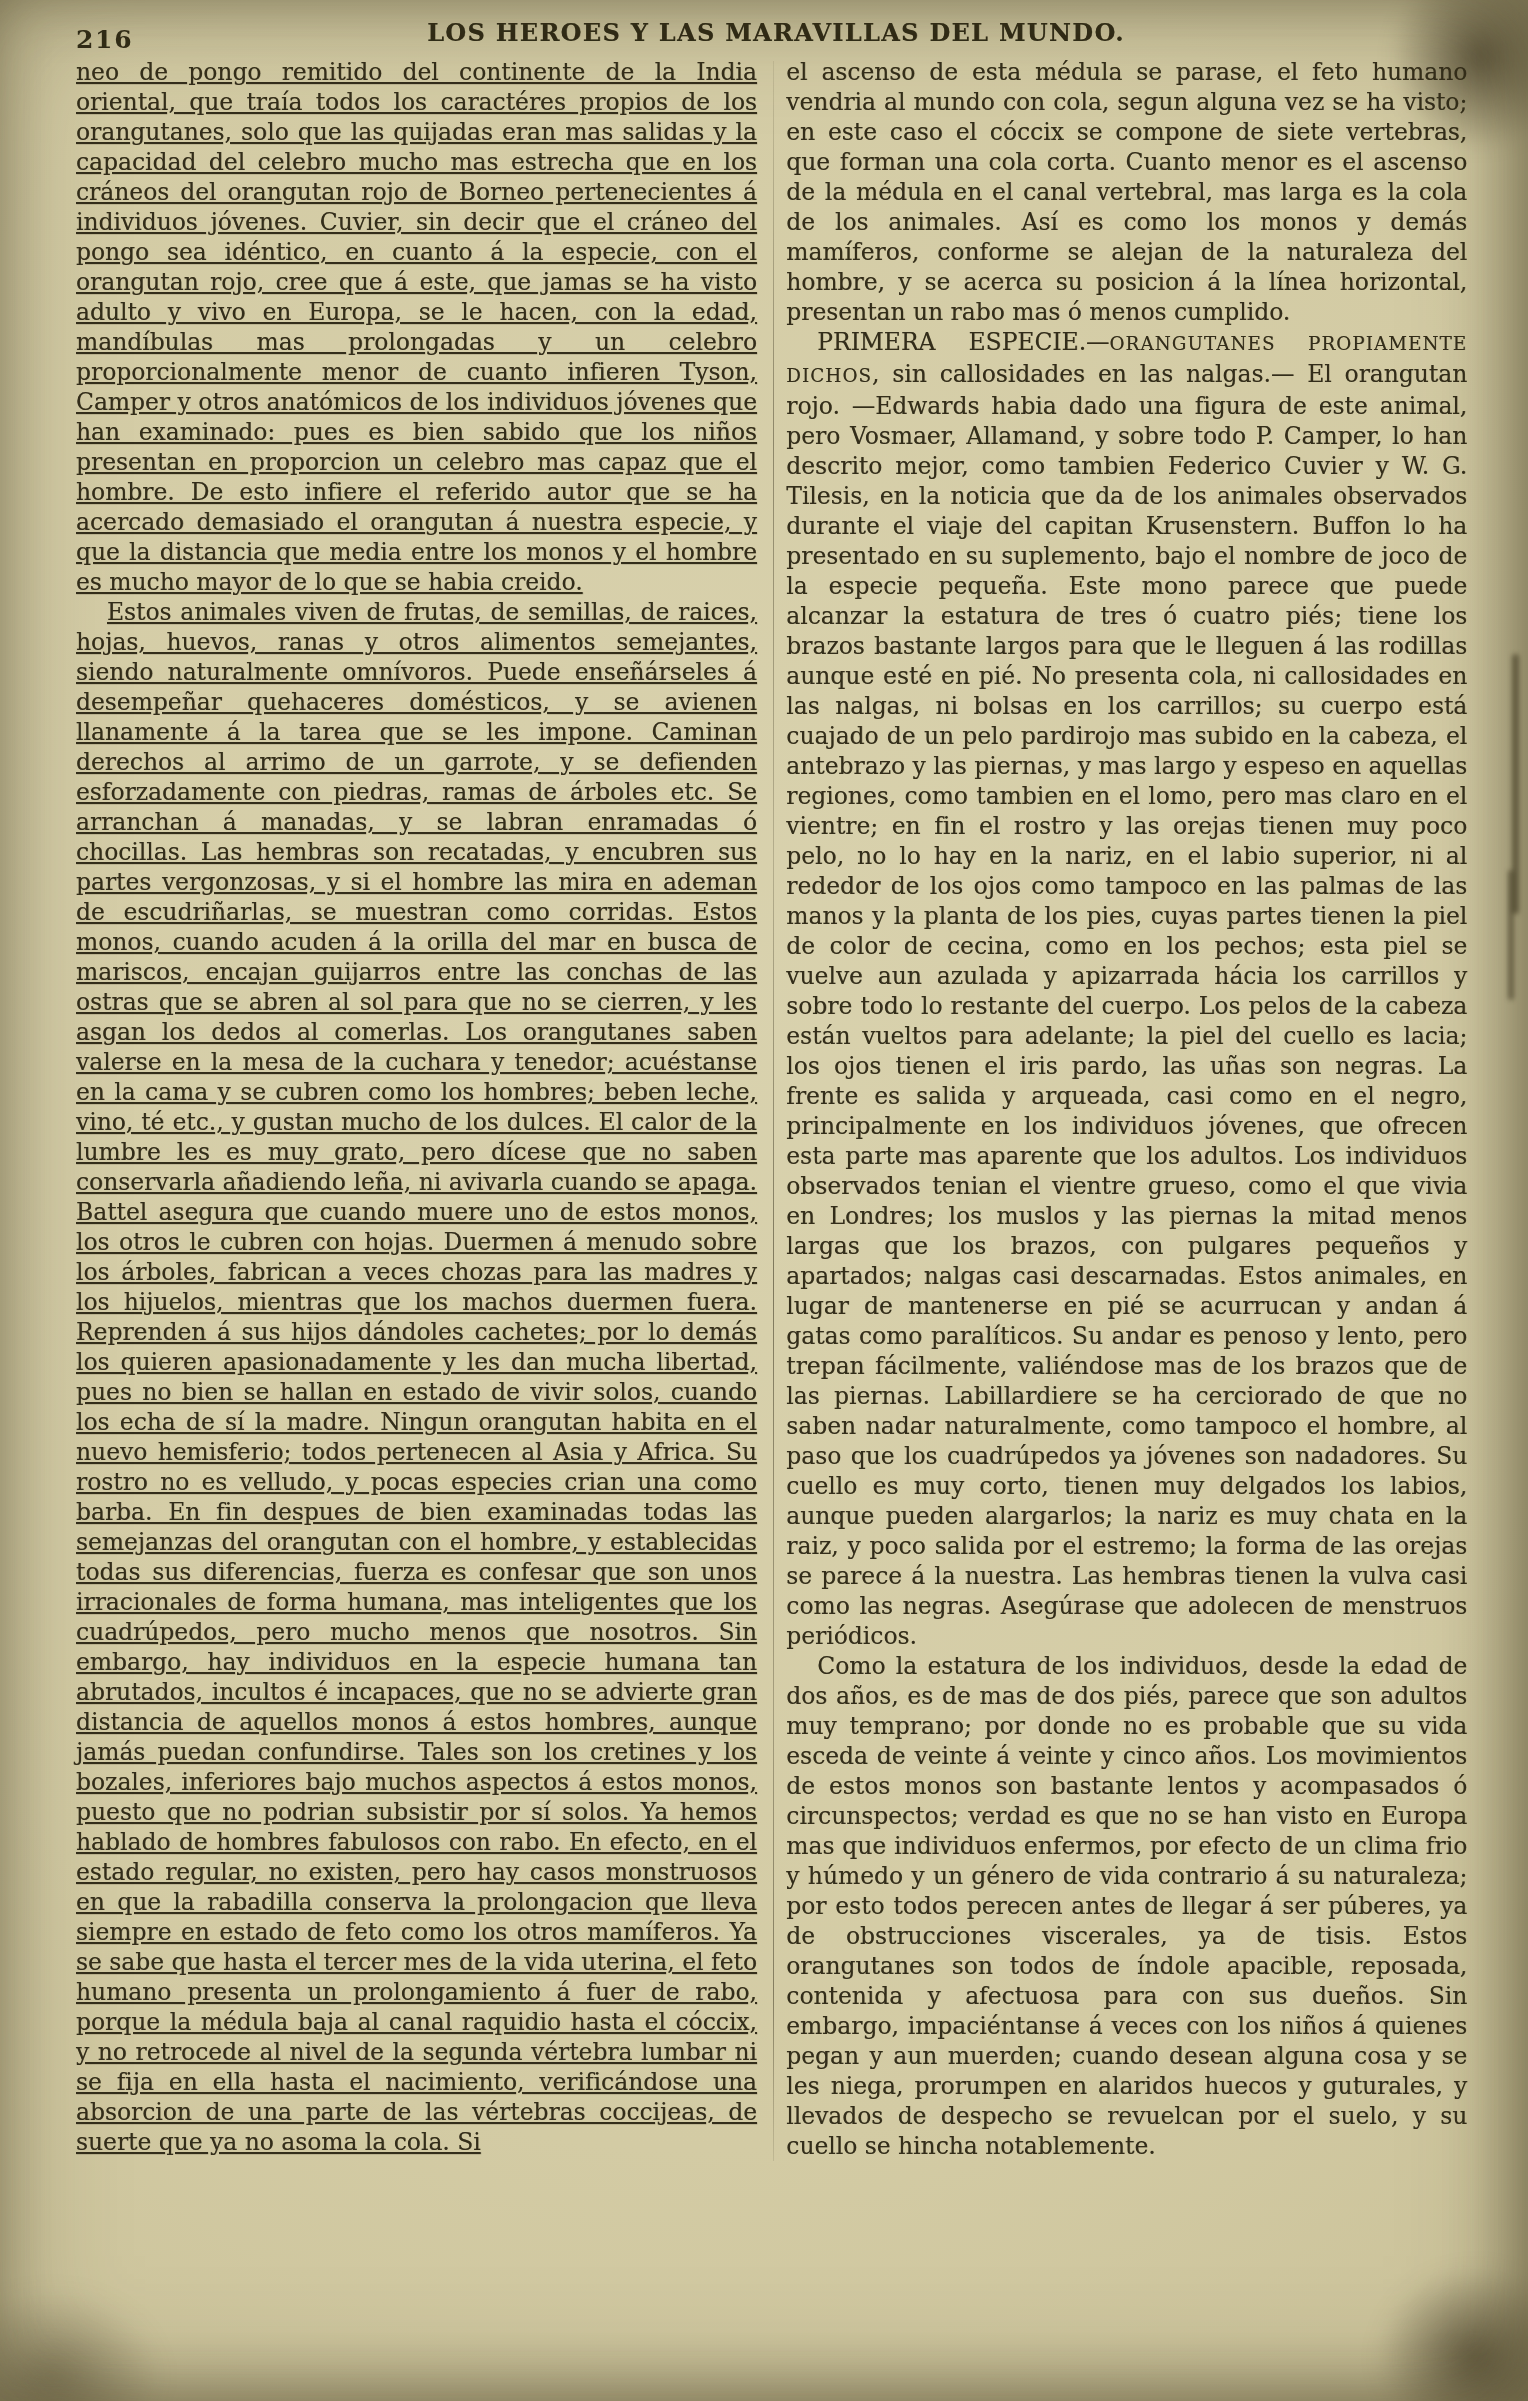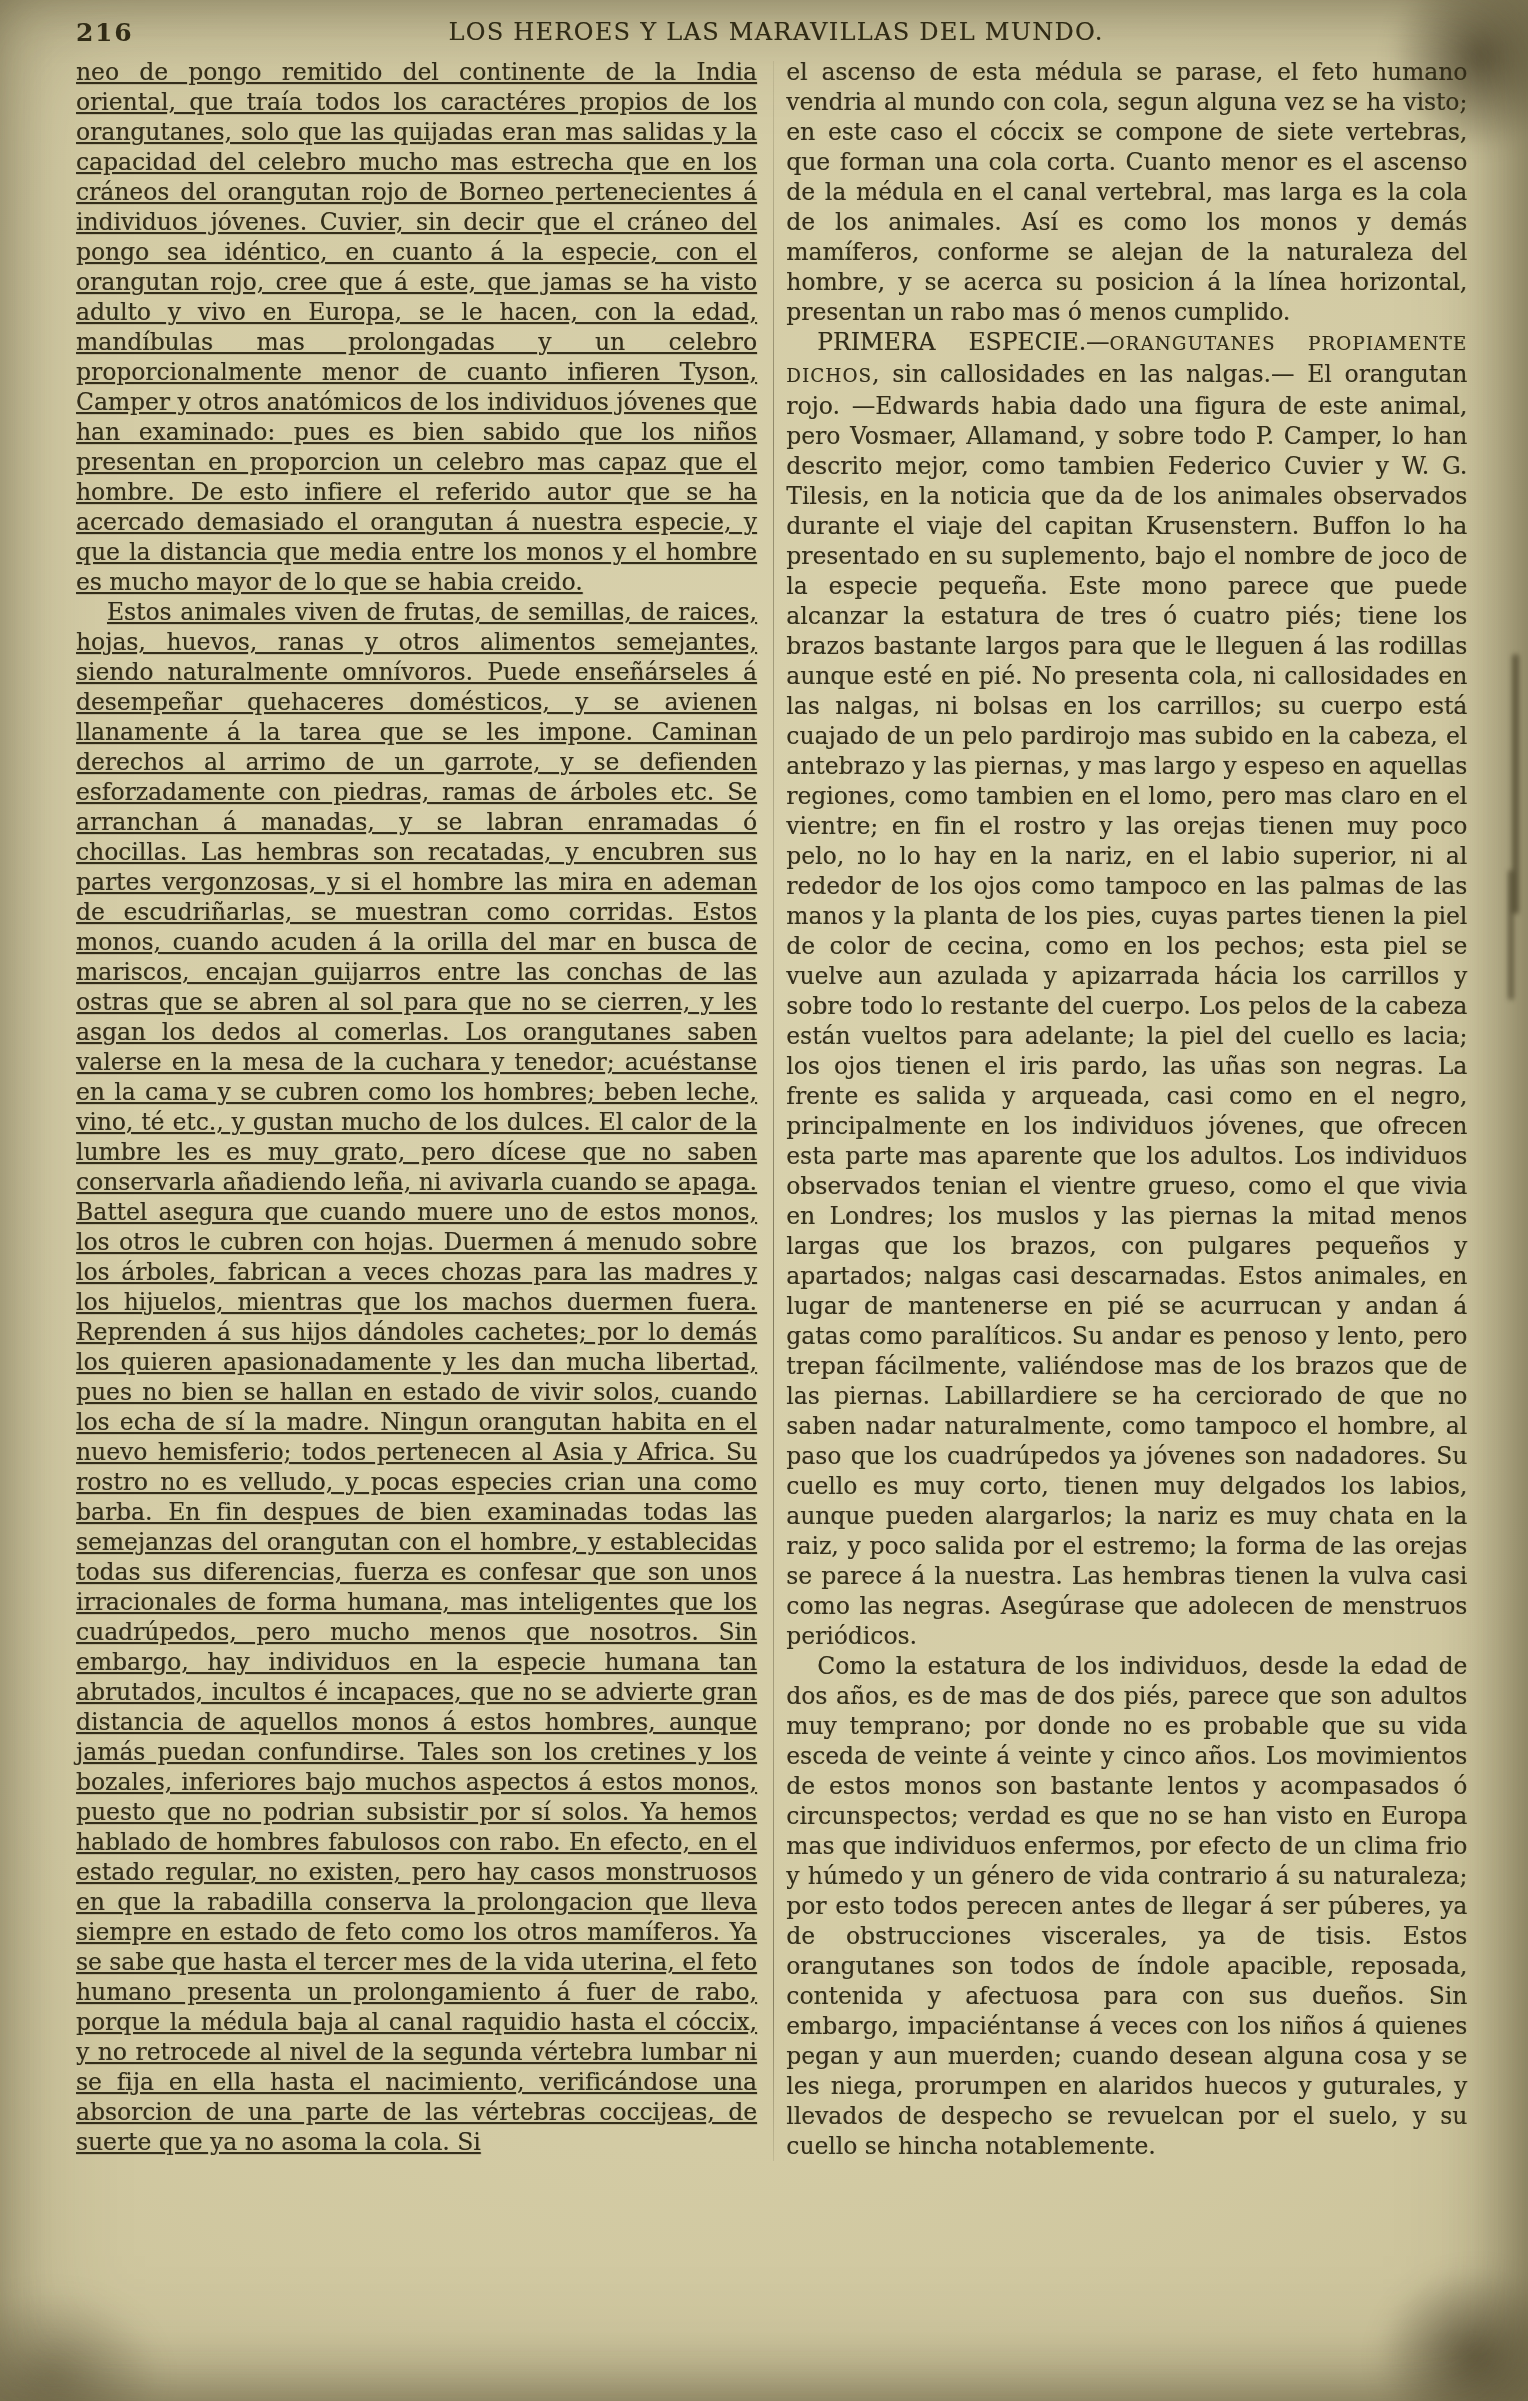--- a/index.html
+++ b/index.html
@@ -61,31 +61,31 @@
     position: relative;
     padding: 14px 52px 0 76px;
   }
   .header {
     position: relative;
     height: 43px;
   }
   .page-number {
     position: absolute;
     left: 0;
-    top: 4px;
+    top: 11px;
     font-size: 25px;
     font-weight: bold;
     letter-spacing: 1.7px;
     color: #2f2a16;
   }
   .header-title {
     text-align: center;
     padding-top: 3.5px;
     font-size: 24px;
-    font-weight: normal;
+    font-weight: bold;
     letter-spacing: 1.3px;
     color: #2f2a16;
     text-shadow: 0.3px 0.3px 0.5px rgba(47,42,22,0.45);
     white-space: nowrap;
   }
 
   .columns {
     display: flex;
     align-items: stretch;
   }

